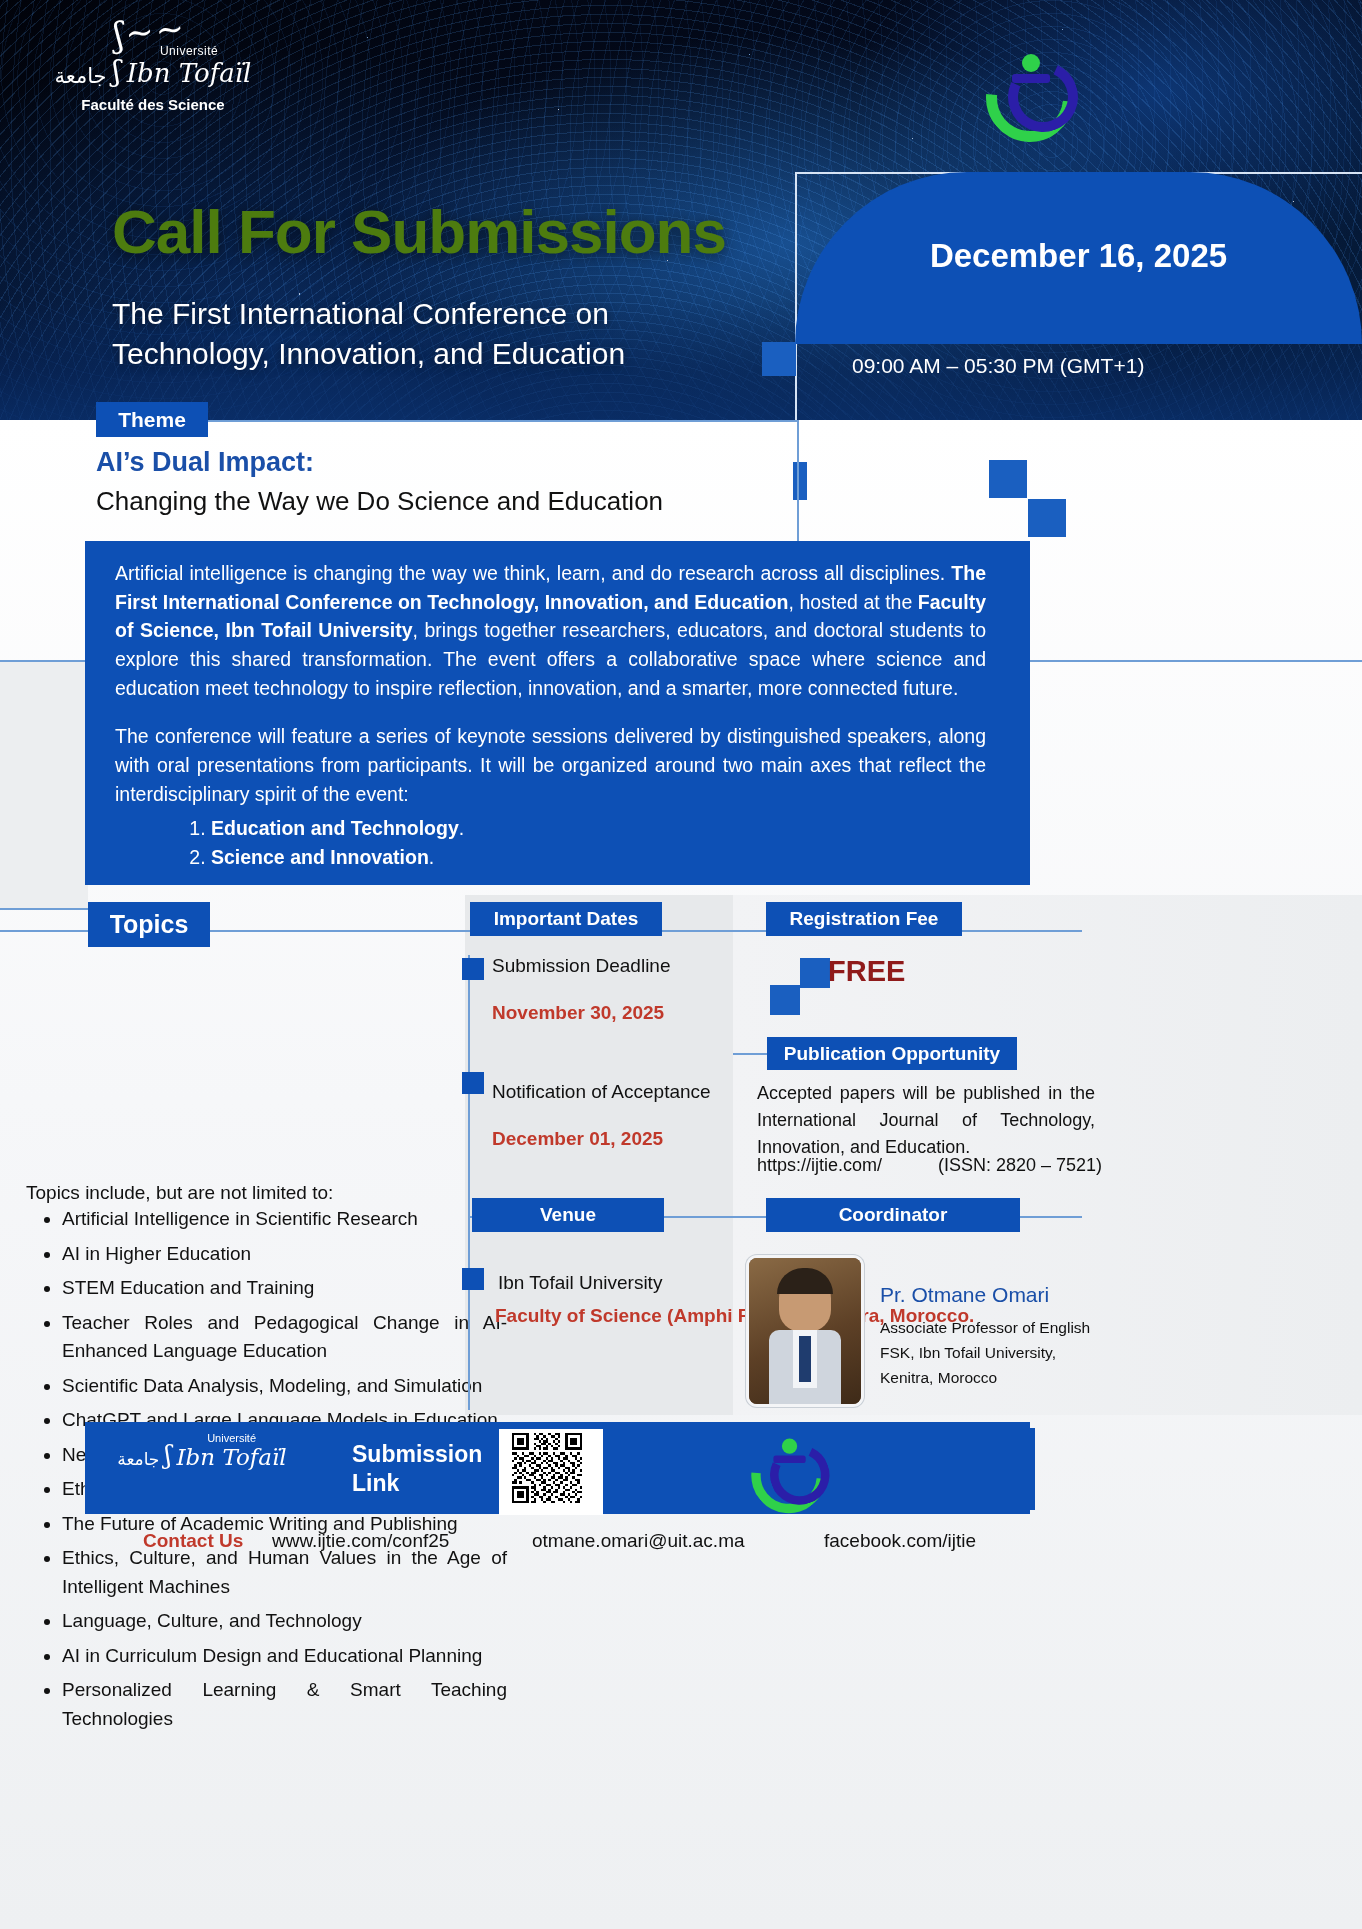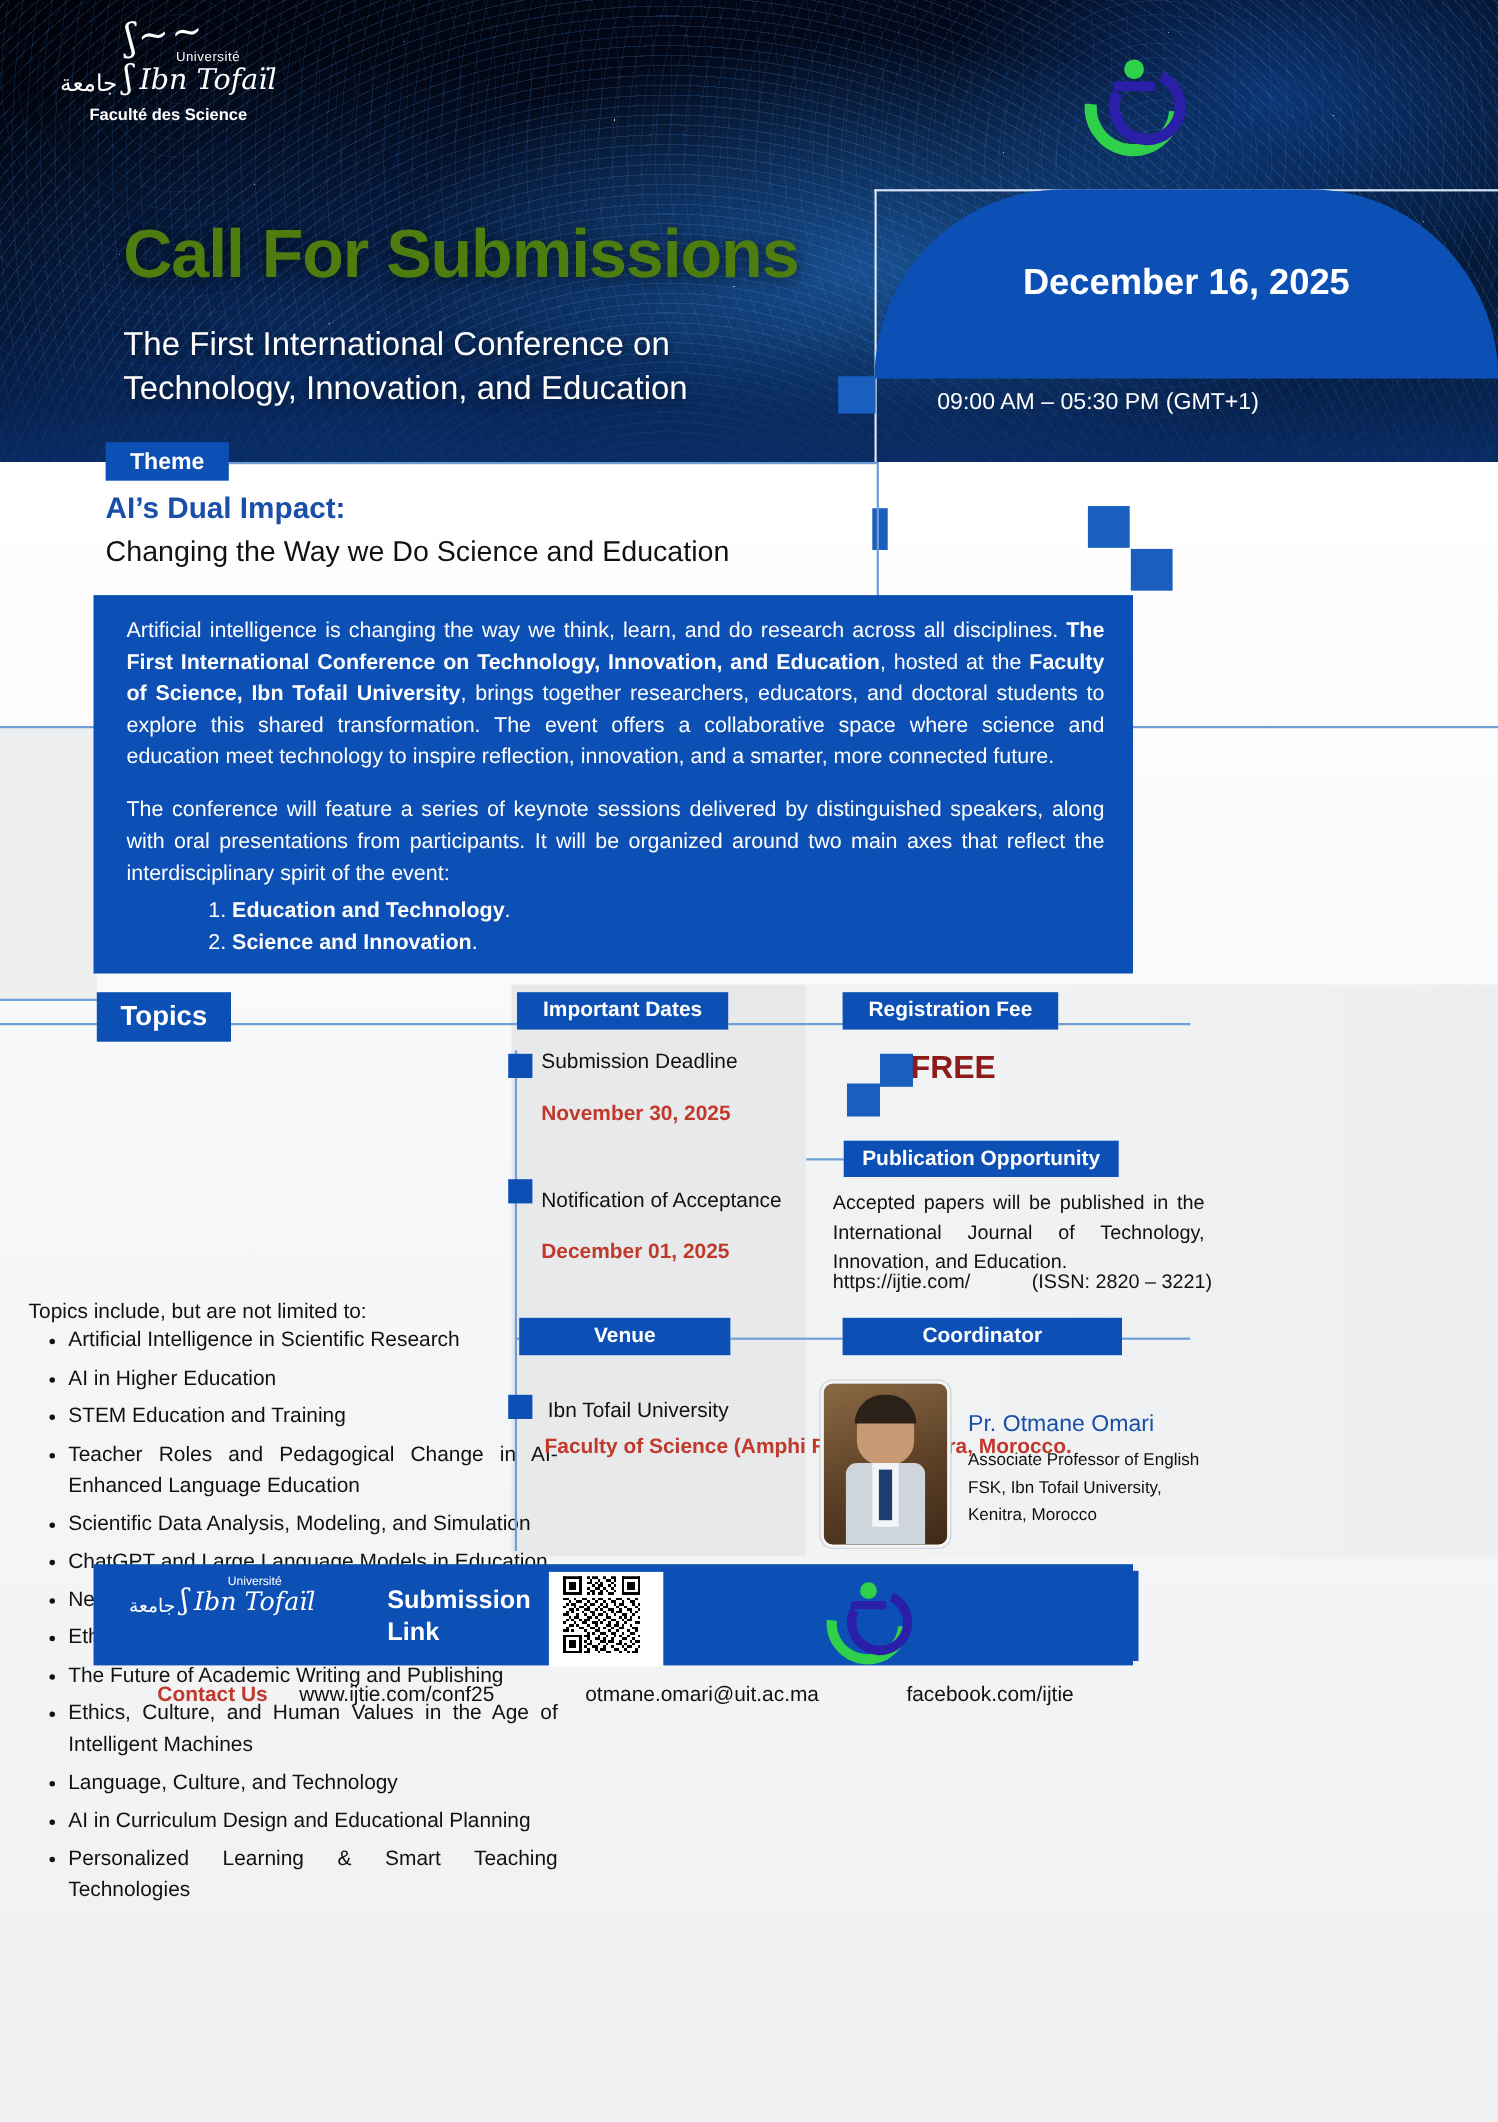--- a/index.html
+++ b/index.html
@@ -90,21 +90,21 @@
 
   
   .chip{position:absolute;background:#0d50b5;color:#fff;font-weight:bold;
     display:flex;align-items:center;justify-content:center;text-align:center;}
 
   
   .theme-line1{position:absolute;left:96px;top:447px;color:#1a4fa8;font-size:27px;font-weight:bold;}
   .theme-line2{position:absolute;left:96px;top:486px;color:#111;font-size:26px;}
 
   .blue-block{position:absolute;left:85px;top:541px;width:945px;height:344px;background:#0d50b5;
-    color:#fff;padding:18px 26px 10px 30px;box-sizing:border-box;}
+    color:#fff;padding:18px 44px 10px 30px;box-sizing:border-box;}
   .blue-block p{margin:0 0 20px 0;font-size:19.5px;line-height:1.47;text-align:justify;}
   .blue-block p:last-of-type{margin-bottom:6px;}
   .blue-block b{font-weight:bold;}
   .axes{margin:0;padding-left:96px;}
   .axes li{font-size:19.5px;line-height:1.47;}
   .axes li b{font-weight:bold;}
 
   
   .topics-intro{position:absolute;left:26px;top:1182px;font-size:19px;}
   .topics-list{position:absolute;left:26px;top:1205px;width:445px;margin:0;padding-left:36px;}
@@ -264,21 +264,21 @@
 
 <div class="deco" style="left:770px;top:985px;width:30px;height:30px;"></div>
 <div class="deco" style="left:800px;top:958px;width:30px;height:30px;"></div>
 <div class="free-text">FREE</div>
 
 <div class="rule" style="left:733px;top:1053px;width:34px;"></div>
 <div class="chip" style="left:767px;top:1037px;width:250px;height:33px;font-size:19px;">Publication Opportunity</div>
 <div class="pub-text">Accepted papers will be published in the International Journal of Technology, Innovation, and Education.</div>
 <div class="pub-issn">
   <span>https://ijtie.com/</span>
-  <span>(ISSN: 2820 – 3221)</span>
+  <span>(ISSN: 2820 – 7521)</span>
 </div>
 
 <div class="rule" style="left:468px;top:1216px;width:4px;"></div>
 <div class="chip" style="left:472px;top:1198px;width:192px;height:34px;font-size:19px;">Venue</div>
 <div class="rule" style="left:664px;top:1216px;width:102px;"></div>
 <div class="chip" style="left:766px;top:1198px;width:254px;height:34px;font-size:19px;">Coordinator</div>
 <div class="rule" style="left:1020px;top:1216px;width:62px;"></div>
 
 <div class="sq-marker" style="left:462px;top:1268px;"></div>
 <div class="venue-a">Ibn Tofail University</div>

